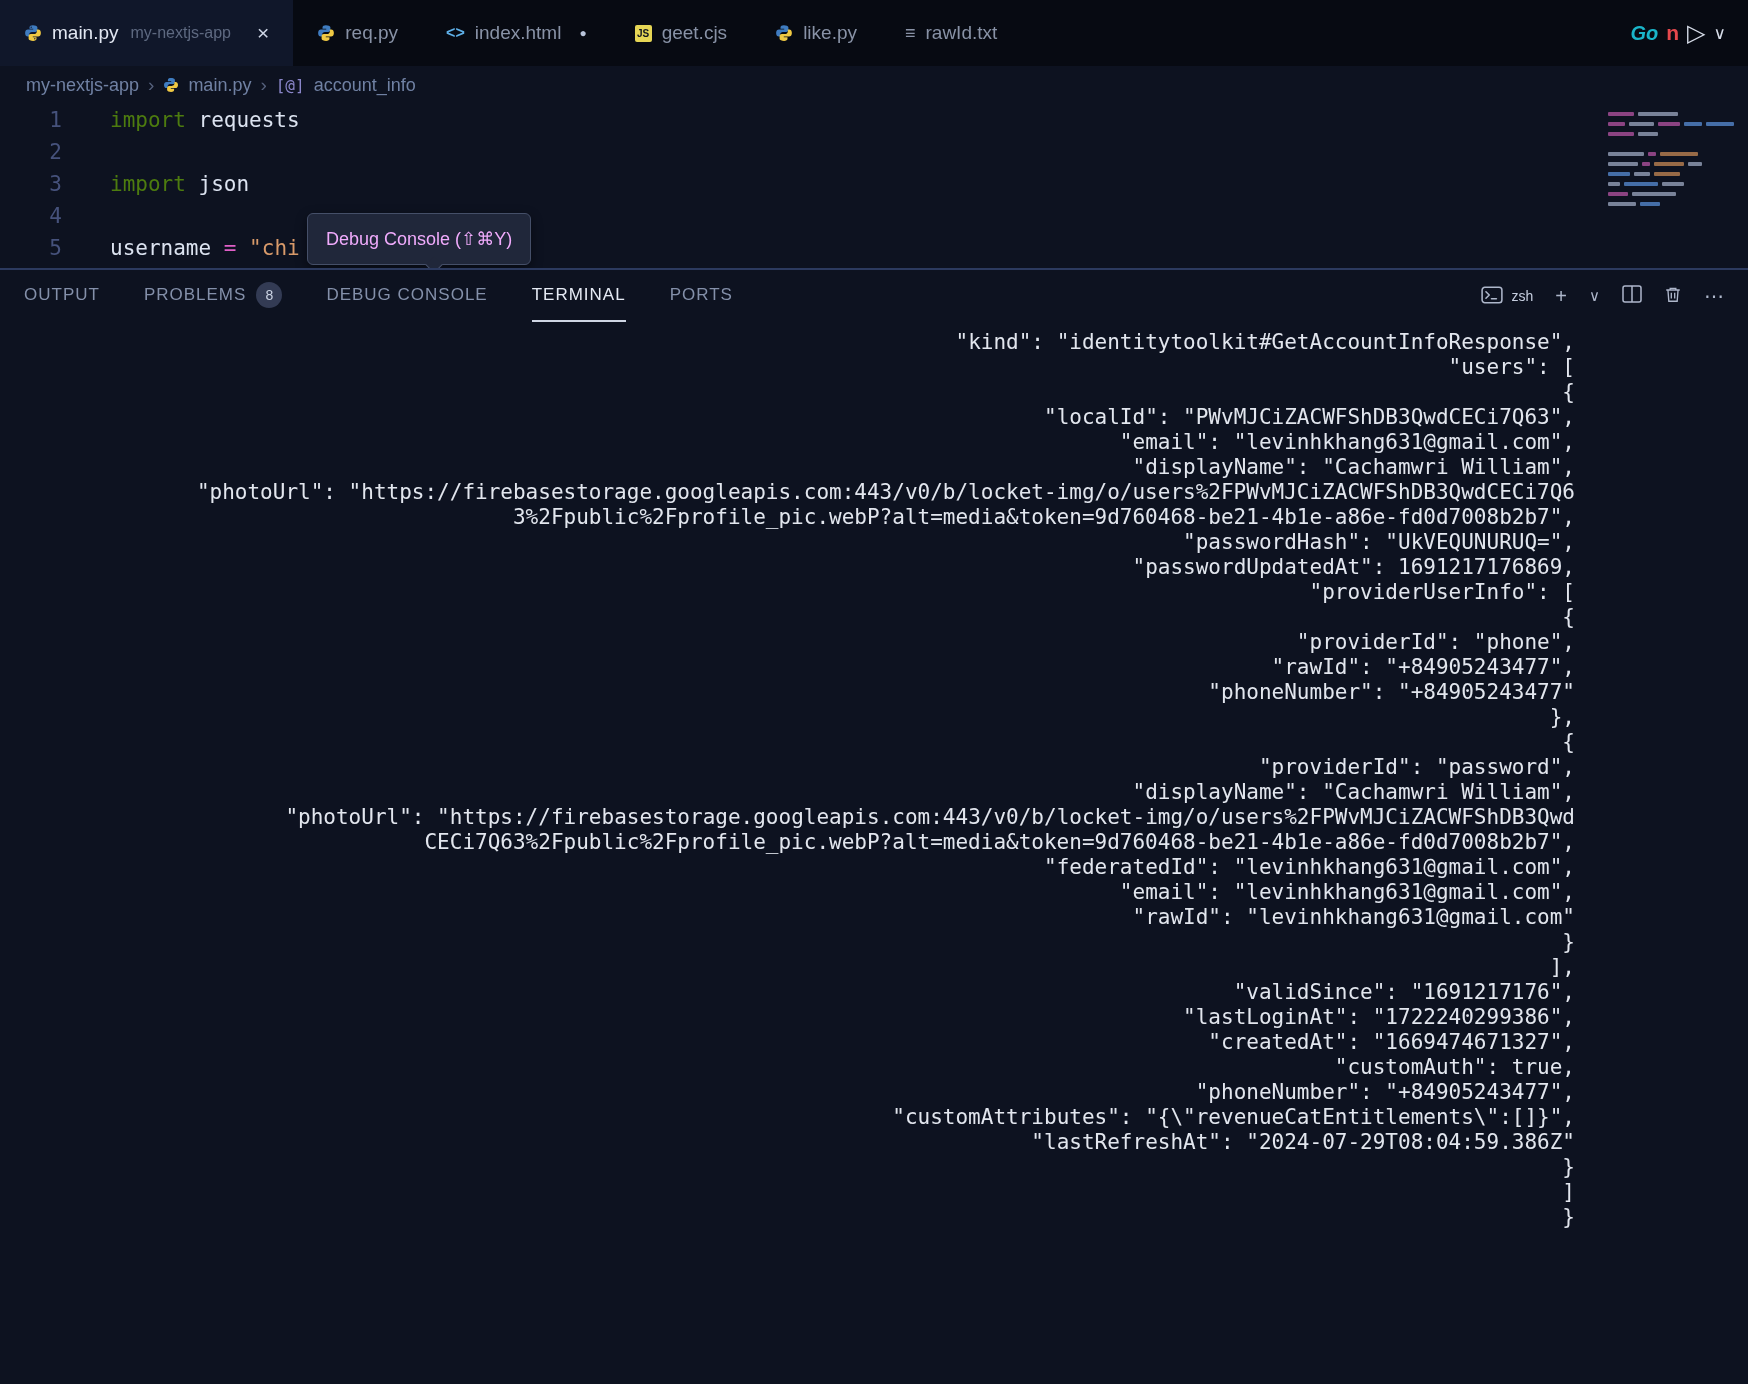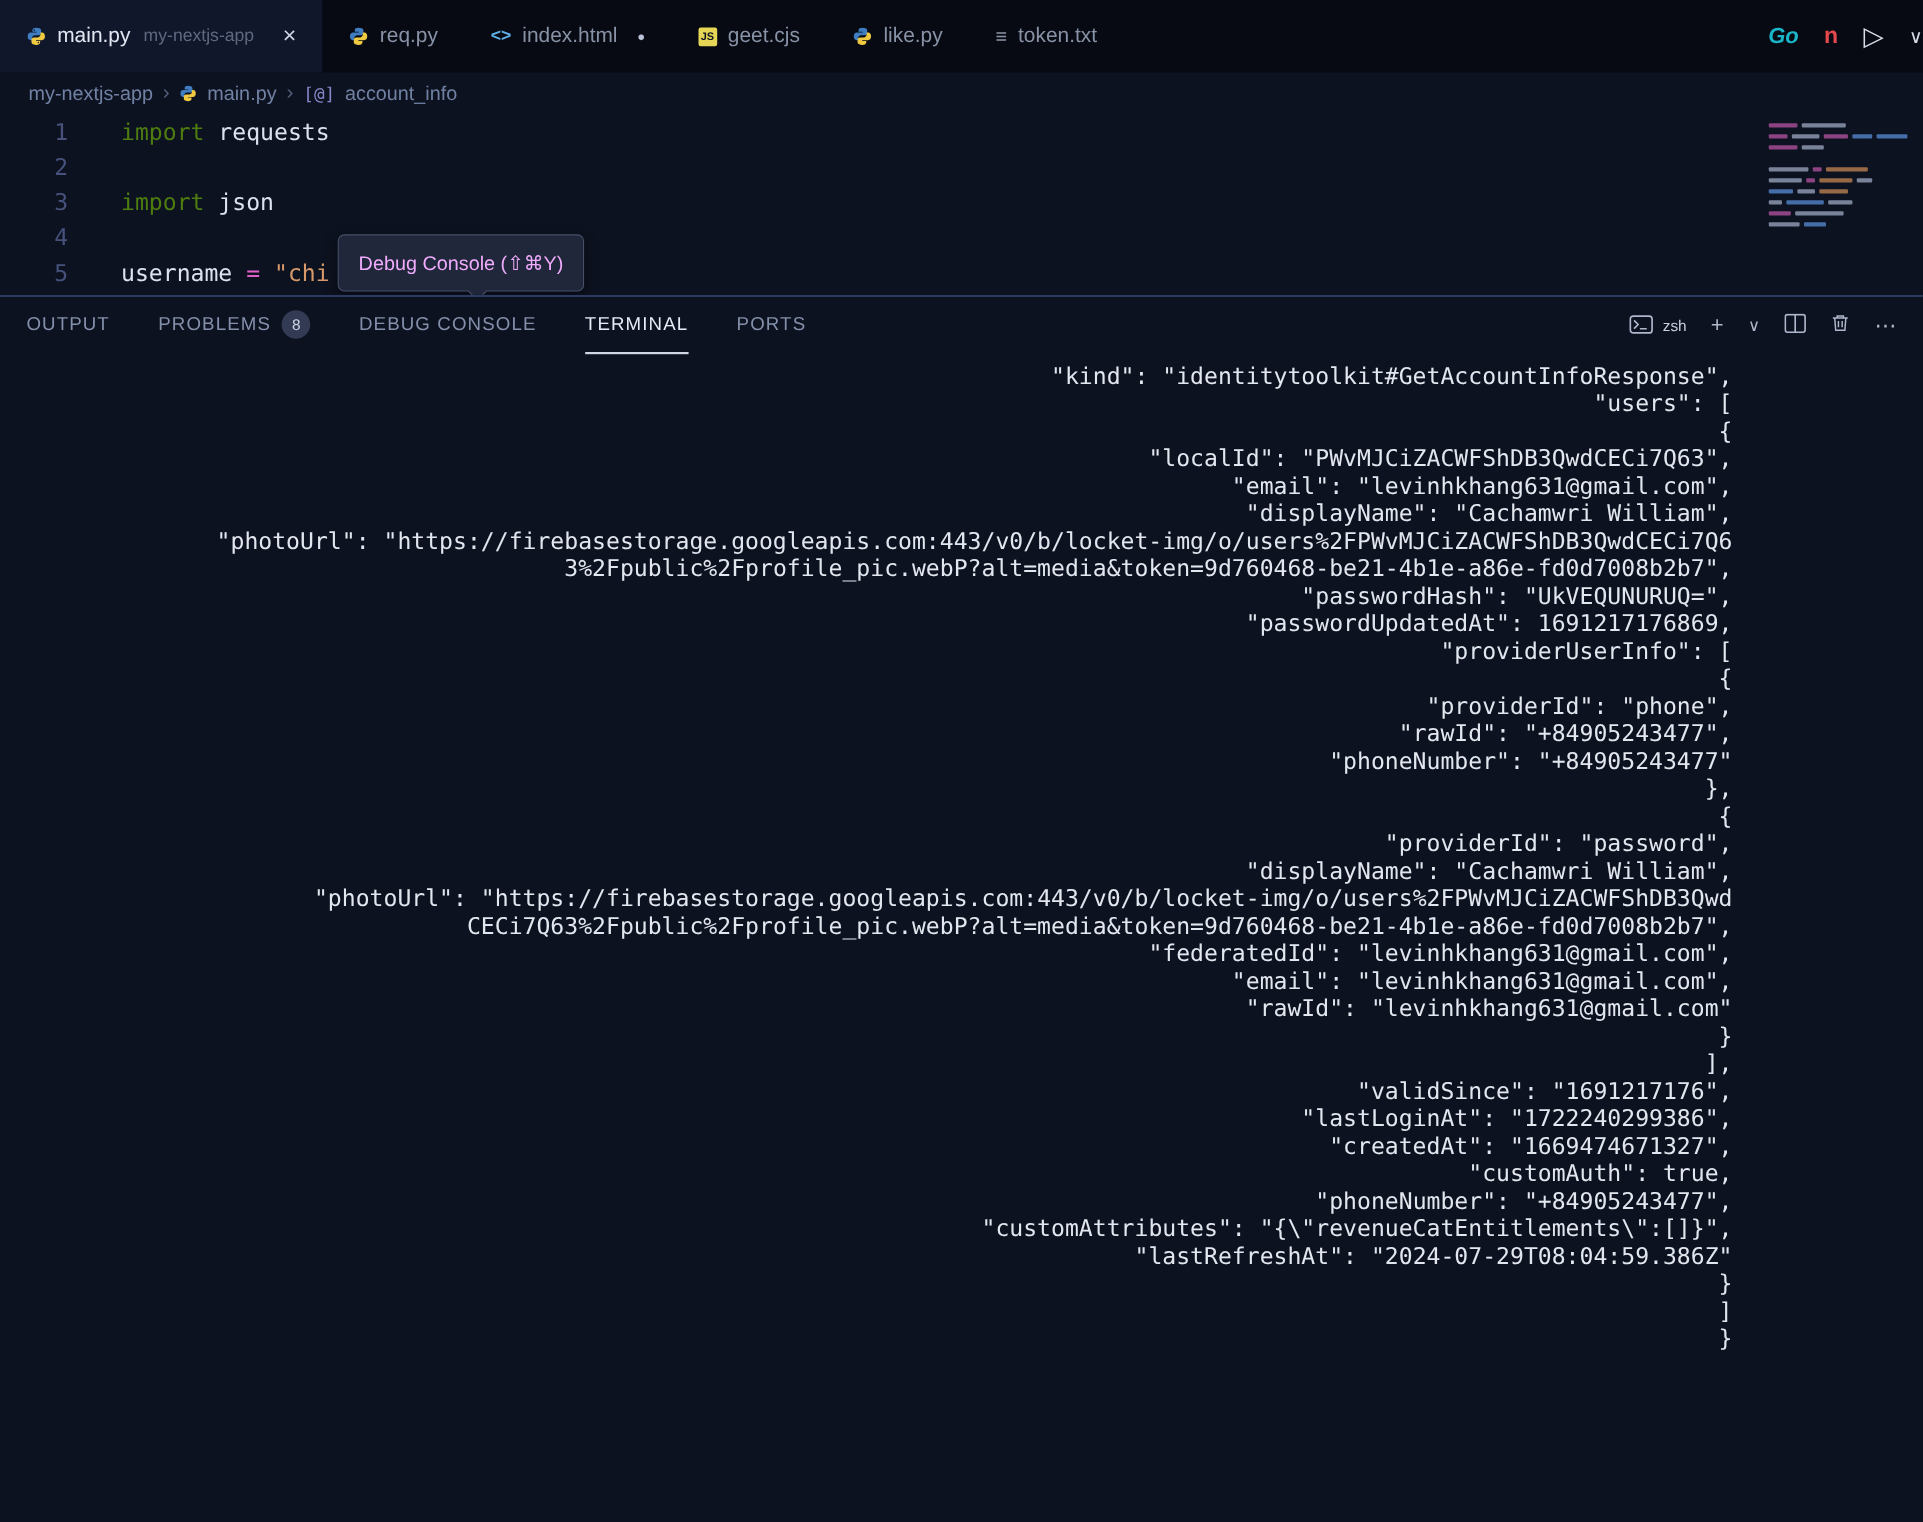--- a/index.html
+++ b/index.html
@@ -12,21 +12,21 @@
          color:#8892a6; cursor:pointer; white-space:nowrap; }
   .tab.active { background:#10172a; color:#e2e7f2; }
   .tab .detail { font-size:16px; color:#5e6980; margin-left:2px; }
   .tab .close { margin-left:16px; font-size:21px; color:#cfd6e6; }
   .tab .dot { color:#b9c4da; font-size:12px; margin-left:8px; }
   .ticon { display:inline-flex; align-items:center; }
   .js-badge { width:17px; height:17px; background:#e6d655; color:#10141f; font-weight:700;
               font-size:10px; display:flex; align-items:center; justify-content:center; border-radius:2px; }
   .html-glyph { color:#5fb0e8; font-weight:700; font-size:16px; }
   .txt-glyph { color:#8a93a7; font-size:18px; }
-  .tabbar-actions { margin-left:auto; display:flex; align-items:center; gap:23px; }
+  .tabbar-actions { margin-left:auto; display:flex; align-items:center; gap:8px; padding-right:22px; }
   .go-glyph { color:#1ab5c9; font-weight:700; font-style:italic; font-size:20px; }
   .n-glyph { color:#e5484d; font-weight:700; font-size:21px; }
   .run-glyph { color:#d7dde9; font-size:24px; }
   .chev-glyph { color:#d7dde9; font-size:17px; }
 
   
   .breadcrumb { height:38px; background:#0d1220; display:flex; align-items:center;
                 gap:9px; padding-left:26px; font-size:18px; color:#7081a3; }
   .bc-sep { color:#55617d; font-size:19px; }
   .symbol-glyph { color:#8a86c9; font-size:16px; font-family:"DejaVu Sans Mono", monospace; }
@@ -117,21 +117,21 @@
       <svg width="18" height="18" viewBox="0 0 16 16">
           <path fill="#3f7cc0" d="M7.9 1c-1.8 0-3 .6-3 1.9v1.4h3.3v.6H3.5C2.1 4.9 1 5.9 1 8c0 2.1 1 3.1 2.4 3.1h1.2V9.4c0-1.3 1.1-2.3 2.4-2.3h3c1.1 0 1.9-.8 1.9-1.9V2.9C11.9 1.6 9.9 1 7.9 1z"></path>
           <path fill="#f0c943" d="M8.1 15c1.8 0 3-.6 3-1.9v-1.4H7.8v-.6h4.7c1.4 0 2.5-1 2.5-3.1 0-2.1-1-3.1-2.4-3.1h-1.2v1.7c0 1.3-1.1 2.3-2.4 2.3h-3c-1.1 0-1.9.8-1.9 1.9v2.3C4.1 14.4 6.1 15 8.1 15z"></path>
         </svg>
     </span>
     <span class="tlabel">like.py</span>
   </div>
 
   <div class="tab">
     <span class="ticon txt-glyph">≡</span>
-    <span class="tlabel">token.txt</span>
+    <span class="tlabel">rawId.txt</span>
   </div>
 
   <div class="tabbar-actions">
     <span class="go-glyph">Go</span>
     <span class="n-glyph">n</span>
     <span class="run-glyph">▷</span>
     <span class="chev-glyph">∨</span>
   </div>
 </div>
 

